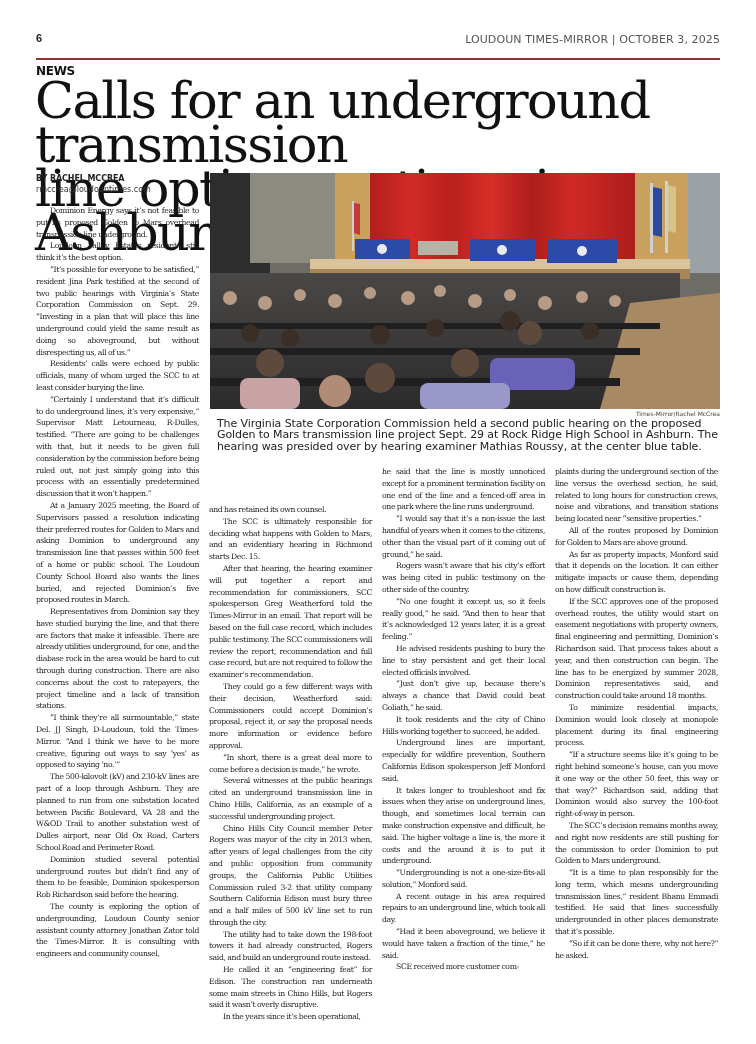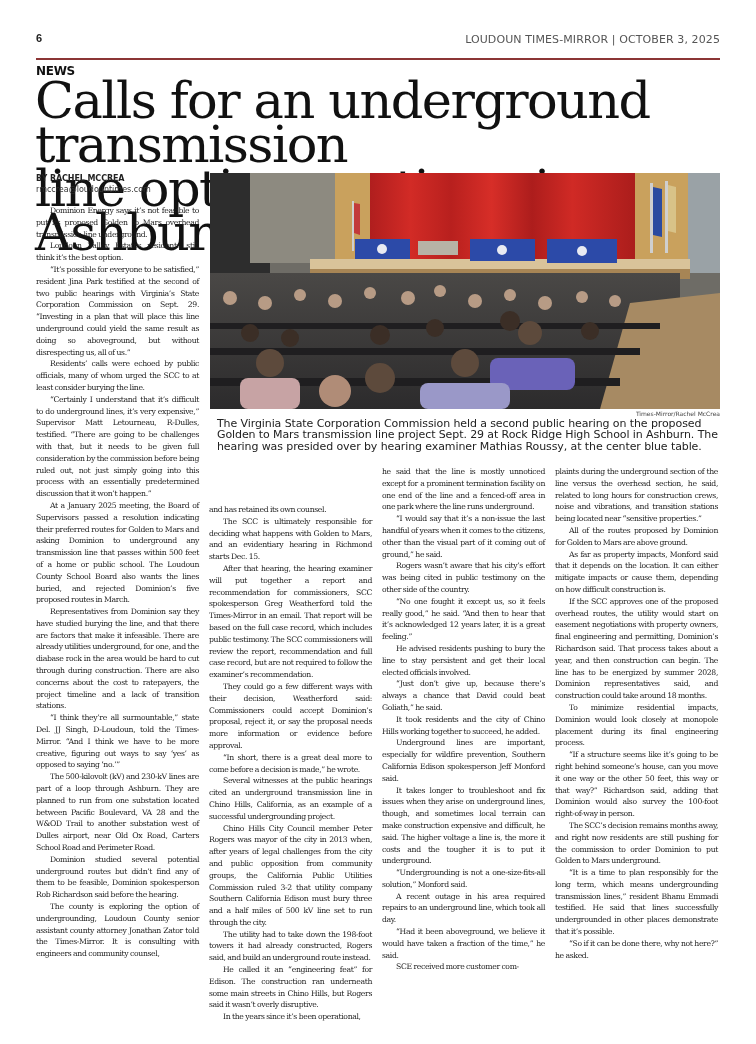--- a/index.html
+++ b/index.html
@@ -154,21 +154,21 @@
 
   <div class="col col3">
     <p style="text-indent:0">he said that the line is mostly unnoticed except for a prominent termination facility on one end of the line and a fenced-off area in one park where the line runs underground.</p>
     <p>“I would say that it’s a non-issue the last handful of years when it comes to the citizens, other than the visual part of it coming out of ground,” he said.</p>
     <p>Rogers wasn’t aware that his city’s effort was being cited in public testimony on the other side of the country.</p>
     <p>“No one fought it except us, so it feels really good,” he said. “And then to hear that it’s acknowledged 12 years later, it is a great feeling.”</p>
     <p>He advised residents pushing to bury the line to stay persistent and get their local elected officials involved.</p>
     <p>“Just don’t give up, because there’s always a chance that David could beat Goliath,” he said.</p>
     <p>It took residents and the city of Chino Hills working together to succeed, he added.</p>
     <p>Underground lines are important, especially for wildfire prevention, Southern California Edison spokesperson Jeff Monford said.</p>
-    <p>It takes longer to troubleshoot and fix issues when they arise on underground lines, though, and sometimes local terrain can make construction expensive and difficult, he said. The higher voltage a line is, the more it costs and the tougher it is to put it underground.</p>
+    <p>It takes longer to troubleshoot and fix issues when they arise on underground lines, though, and sometimes local terrain can make construction expensive and difficult, he said. The higher voltage a line is, the more it costs and the around it is to put it underground.</p>
     <p>“Undergrounding is not a one-size-fits-all solution,” Monford said.</p>
     <p>A recent outage in his area required repairs to an underground line, which took all day.</p>
     <p>“Had it been aboveground, we believe it would have taken a fraction of the time,” he said.</p>
     <p>SCE received more customer com-</p>
   </div>
 
   <div class="col col4">
     <p style="text-indent:0">plaints during the underground section of the line versus the overhead section, he said, related to long hours for construction crews, noise and vibrations, and transition stations being located near “sensitive properties.”</p>
     <p>All of the routes proposed by Dominion for Golden to Mars are above ground.</p>
     <p>As far as property impacts, Monford said that it depends on the location. It can either mitigate impacts or cause them, depending on how difficult construction is.</p>

